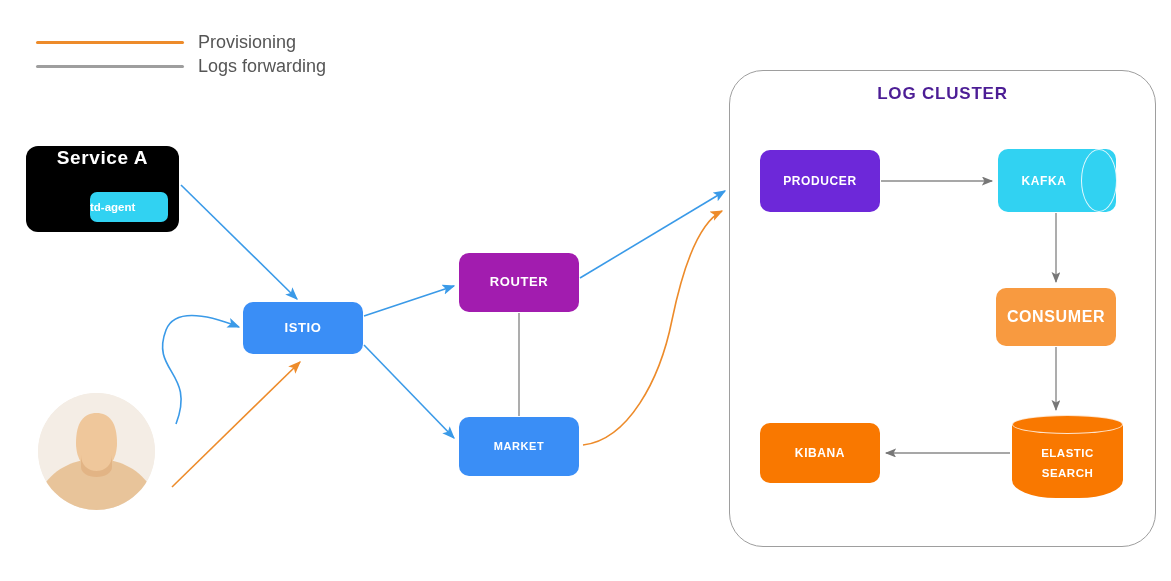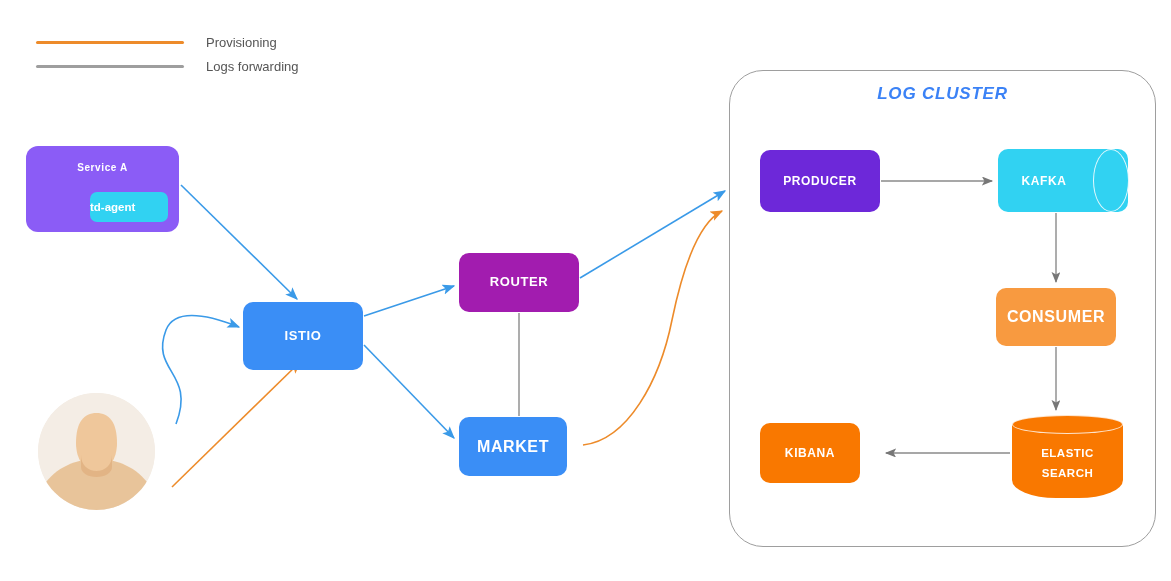--- a/index.html
+++ b/index.html
@@ -37,22 +37,22 @@
     display: flex;
     align-items: center;
     height: 24px;
   }
   .legend-swatch {
     width: 148px;
     height: 3px;
     border-radius: 2px;
   }
   .legend-label {
-    margin-left: 22px;
-    font-size: 13px;
+    margin-left: 14px;
+    font-size: 18px;
     color: #555555;
     white-space: nowrap;
   }
 
   
   .node {
     position: absolute;
     box-sizing: border-box;
     border-radius: 10px;
     display: flex;
@@ -64,89 +64,87 @@
     letter-spacing: 0.6px;
     text-align: center;
     line-height: 1.25;
   }
 
   .node-service-a {
     left: 26px;
     top: 146px;
     width: 153px;
     height: 86px;
-    background: #8b5cf6;
+    background: #000000;
     border-radius: 12px;
     justify-content: flex-start;
-    padding-top: 16px;
-    font-size: 10px;
+    font-size: 19px;
   }
   .td-agent {
     position: absolute;
     left: 90px;
     top: 192px;
     width: 78px;
     height: 30px;
     background: #31d2f2;
     border-radius: 7px;
     display: flex;
     align-items: center;
     color: #ffffff;
     font-size: 11.5px;
     font-weight: bold;
   }
 
   .node-istio {
     left: 243px;
     top: 302px;
     width: 120px;
-    height: 68px;
+    height: 52px;
     background: #3a8ef6;
     font-size: 13px;
   }
   .node-router {
     left: 459px;
     top: 253px;
     width: 120px;
     height: 59px;
     background: #a21caf;
     font-size: 13px;
   }
   .node-market {
     left: 459px;
     top: 417px;
-    width: 108px;
+    width: 120px;
     height: 59px;
     background: #3a8ef6;
-    font-size: 16px;
+    font-size: 11px;
   }
 
   
   .cluster {
     position: absolute;
     left: 729px;
     top: 70px;
     width: 427px;
     height: 477px;
     box-sizing: border-box;
     border: 1px solid #9e9e9e;
     border-radius: 34px;
     background: transparent;
   }
   .cluster-title {
     position: absolute;
     left: 729px;
     top: 84px;
     width: 427px;
     text-align: center;
-    color: #3b82f6;
+    color: #4c1d95;
     font-size: 17px;
     font-weight: bold;
     letter-spacing: 0.8px;
-    font-style: italic;
   }
 
   .node-producer {
     left: 760px;
     top: 150px;
     width: 120px;
     height: 62px;
     background: #6d28d9;
     font-size: 12px;
   }
@@ -154,34 +152,33 @@
     left: 996px;
     top: 288px;
     width: 120px;
     height: 58px;
     background: #f89a40;
     font-size: 16px;
   }
   .node-kibana {
     left: 760px;
     top: 423px;
-    width: 100px;
+    width: 120px;
     height: 60px;
     background: #f97800;
     font-size: 12px;
   }
 
   
   .cyl-h {
     position: absolute;
     left: 998px;
     top: 149px;
     width: 118px;
     height: 63px;
-    padding-left: 12px;
   }
   .cyl-h .body {
     position: absolute;
     left: 0;
     top: 0;
     width: 100%;
     height: 100%;
     background: #31d2f2;
     border-radius: 10px;
   }

